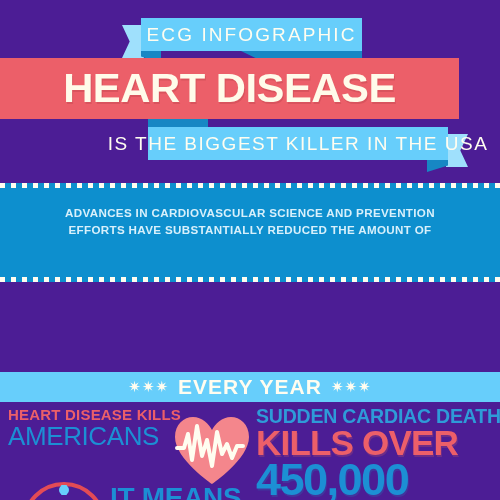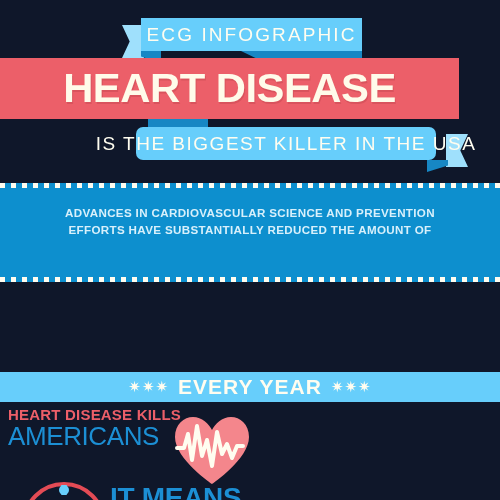--- a/index.html
+++ b/index.html
@@ -2,21 +2,21 @@
 <html><head>
 <meta charset="utf-8">
 <style>
   html,body{margin:0;padding:0;}
   body{
     width:500px;height:500px;overflow:hidden;
     background:#FFFDF0;
     font-family:"Liberation Sans","DejaVu Sans",sans-serif;
     position:relative;
   }
-  .stage{position:relative;width:500px;height:500px;overflow:hidden;background:#0f172a;}
+  .stage{position:relative;width:500px;height:500px;overflow:hidden;background:#4c1d95;}
 
   
   .ribbon1{position:absolute;left:141px;top:18px;width:221px;height:33px;background:#67CEFB;z-index:4;}
   .ribbon1 .txt{
     position:absolute;inset:0;display:flex;align-items:center;justify-content:center;
     color:#FFFDF0;font-size:19px;letter-spacing:2.1px;font-weight:400;
     font-family:"Liberation Sans","DejaVu Sans",sans-serif;
     white-space:nowrap;
   }
   
@@ -33,21 +33,21 @@
   .redband .txt{
     position:absolute;inset:0;display:flex;align-items:center;justify-content:center;
     color:#FFFBEA;font-size:41px;font-weight:bold;letter-spacing:-0.5px;
     font-family:"Liberation Sans Narrow","Liberation Sans","DejaVu Sans",sans-serif;
     transform:scaleX(1.02);white-space:nowrap;
     text-shadow:1px 2px 0 rgba(180,60,70,0.33);
   }
 
   
   .r2-fold-l{position:absolute;left:148px;top:119px;width:60px;height:9px;background:#1787C4;z-index:5;}
-  .ribbon2{position:absolute;left:136px;top:127px;width:300px;height:33px;background:#67CEFB;z-index:6;border-radius:7px;}
+  .ribbon2{position:absolute;left:148px;top:127px;width:300px;height:33px;background:#67CEFB;z-index:6;}
   .ribbon2 .txt{
     position:absolute;inset:0;display:flex;align-items:center;justify-content:center;
     color:#FFFDF0;font-size:19px;letter-spacing:1.5px;white-space:nowrap;
   }
   .r2-tail-r{position:absolute;left:446px;top:134px;width:22px;height:33px;background:#9FE0FC;z-index:4;
     clip-path:polygon(0 0,100% 0,65% 50%,100% 100%,0 100%);}
   .r2-fold-r{position:absolute;left:427px;top:160px;width:21px;height:12px;background:#1787C4;z-index:5;
     clip-path:polygon(0 0,100% 0,100% 45%,0 100%);}
 
   
@@ -139,20 +139,25 @@
     <div class="sl-3">AMERICANS</div>
   </div>
 
   <div class="heart-wrap">
     <svg viewBox="0 0 82 72" width="82" height="72" aria-hidden="true">
       <path d="M41 70 C41 70 4 45 4 23 C4 10 13 3 22 3 C31 3 38 10 41 16 C44 10 51 3 60 3 C69 3 78 10 78 23 C78 45 41 70 41 70 Z" fill="#F4868C"></path>
       <polyline points="6,34 13,34 17,20 21,46 26,12 31,42 36,26 41,52 46,18 51,40 56,30 61,44 66,32 72,32" fill="none" stroke="#FFFDF0" stroke-width="4" stroke-linejoin="round" stroke-linecap="round"></polyline>
     </svg>
   </div>
 
+  <div class="stat-right">
+    <div class="sr-1">SUDDEN CARDIAC DEATH</div>
+    <div class="sr-2">KILLS OVER</div>
+    <div class="sr-3">450,000</div>
+  </div>
 
   <div class="itmeans">IT MEANS</div>
 
   <div class="clock-wrap">
     <svg viewBox="0 0 88 40" width="88" height="40" aria-hidden="true">
       <circle cx="44" cy="44" r="40" fill="none" stroke="#E34B55" stroke-width="4"></circle>
       <circle cx="44" cy="10" r="5" fill="#67CEFB"></circle>
       <rect x="41" y="5" width="6" height="10" rx="1" fill="#67CEFB"></rect>
     </svg>
   </div>

